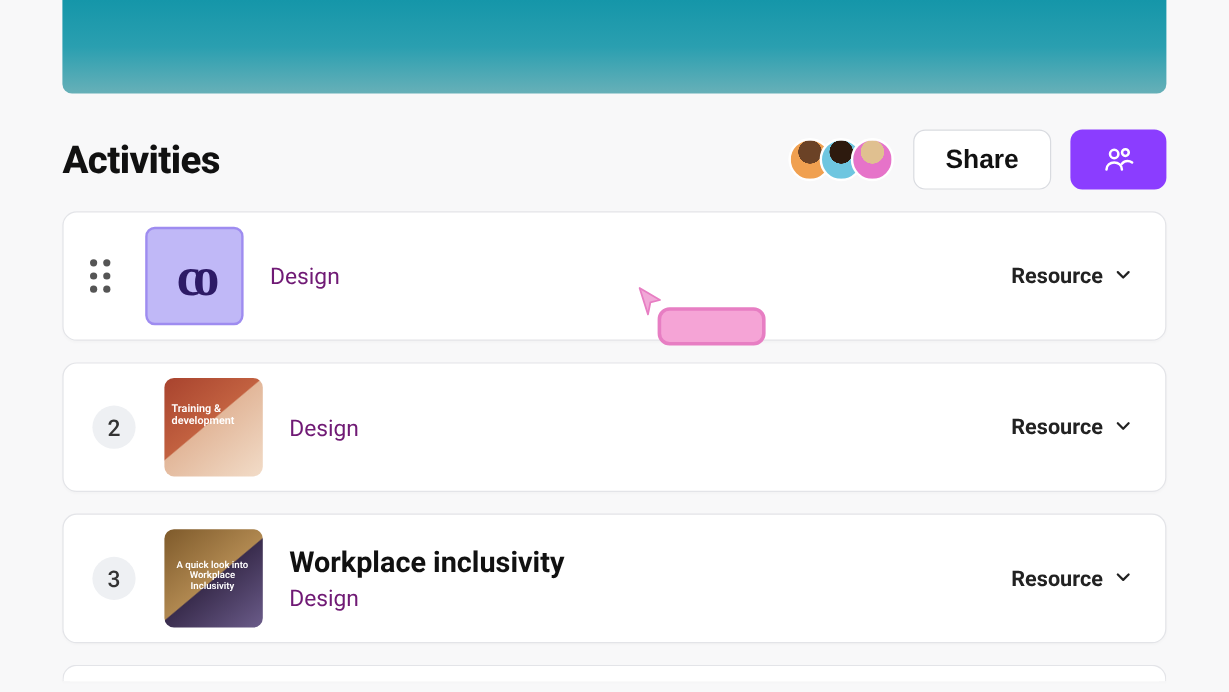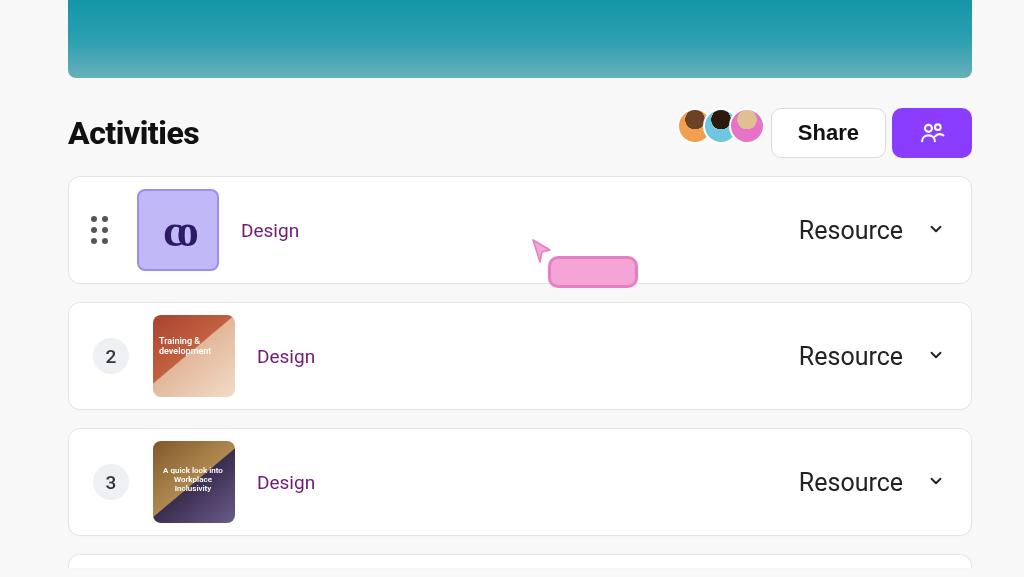--- a/index.html
+++ b/index.html
@@ -6,21 +6,20 @@
     body {
       font-family: -apple-system, BlinkMacSystemFont, "Segoe UI", Roboto, Helvetica, Arial, sans-serif;
       background: #f8f8f9;
       width: 1024px;
       height: 577px;
       overflow: hidden;
       position: relative;
     }
     .outer {
       padding: 0 18px;
-      margin-left: 16px;
     }
     .hero {
       height: 78px;
       background: linear-gradient(180deg,#1596a9 0%, #2a9fb0 50%, #67b0b8 100%);
       border-radius: 0 0 8px 8px;
       margin: 0 34px;
     }
     .header-row {
       display: flex;
       align-items: center;
@@ -28,22 +27,22 @@
       padding: 30px 34px 6px 34px;
     }
     .section-title {
       font-size: 32px;
       font-weight: 800;
       color: #111;
       letter-spacing: -0.5px;
     }
     .header-actions {
       display: flex;
-      align-items: flex-start;
-      gap: 6px;
+      align-items: center;
+      gap: 16px;
     }
     .avatars {
       display: flex;
     }
     .avatar {
       width: 36px;
       height: 36px;
       border-radius: 50%;
       border: 2px solid #fff;
       margin-left: -10px;
@@ -173,23 +172,23 @@
       color: #111;
       margin-bottom: 4px;
     }
     .card-sub {
       font-size: 19px;
       color: #701a75;
     }
     .resource {
       display: flex;
       align-items: center;
-      gap: 24px;
-      font-size: 25px;
-      font-weight: 400;
+      gap: 8px;
+      font-size: 18px;
+      font-weight: 700;
       color: #222;
       cursor: pointer;
     }
     .chev {
       font-size: 16px;
       line-height: 1;
     }
     .cursor-overlay {
       position: absolute;
       left: 530px; top: 238px;
@@ -289,20 +288,21 @@
         </span>
       </div>
     </div>
 
     <div class="card">
       <div class="card-left">
         <div class="num-badge">3</div>
         <div class="thumb t3"></div>
       </div>
       <div class="card-body">
+        <div class="card-title">Workplace inclusivity</div>
         <div class="card-sub">Design</div>
       </div>
       <div class="resource">
         <span>Resource</span>
         <span class="chev">
           <svg width="18" height="18" viewBox="0 0 24 24" fill="none" stroke="#222" stroke-width="2.5" stroke-linecap="round" stroke-linejoin="round">
               <polyline points="6 9 12 15 18 9"></polyline>
             </svg>
         </span>
       </div>

